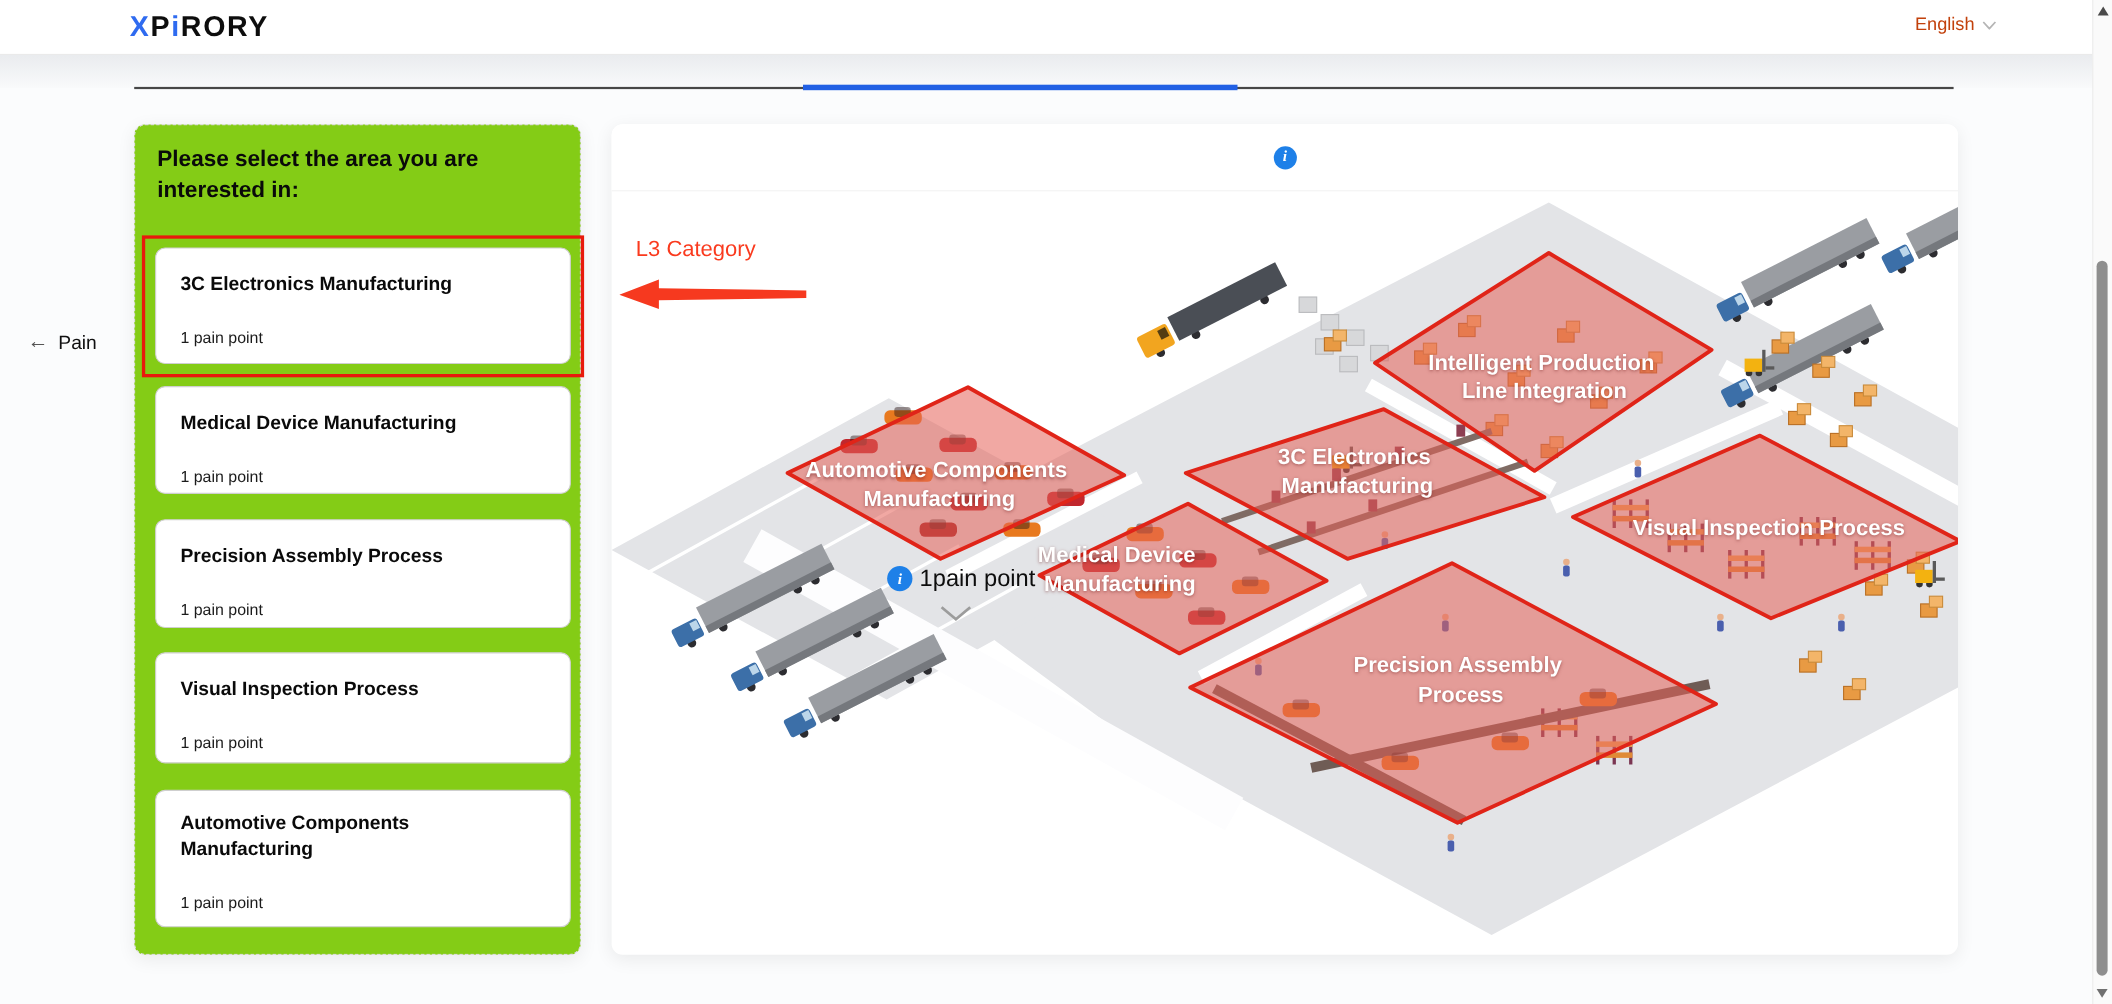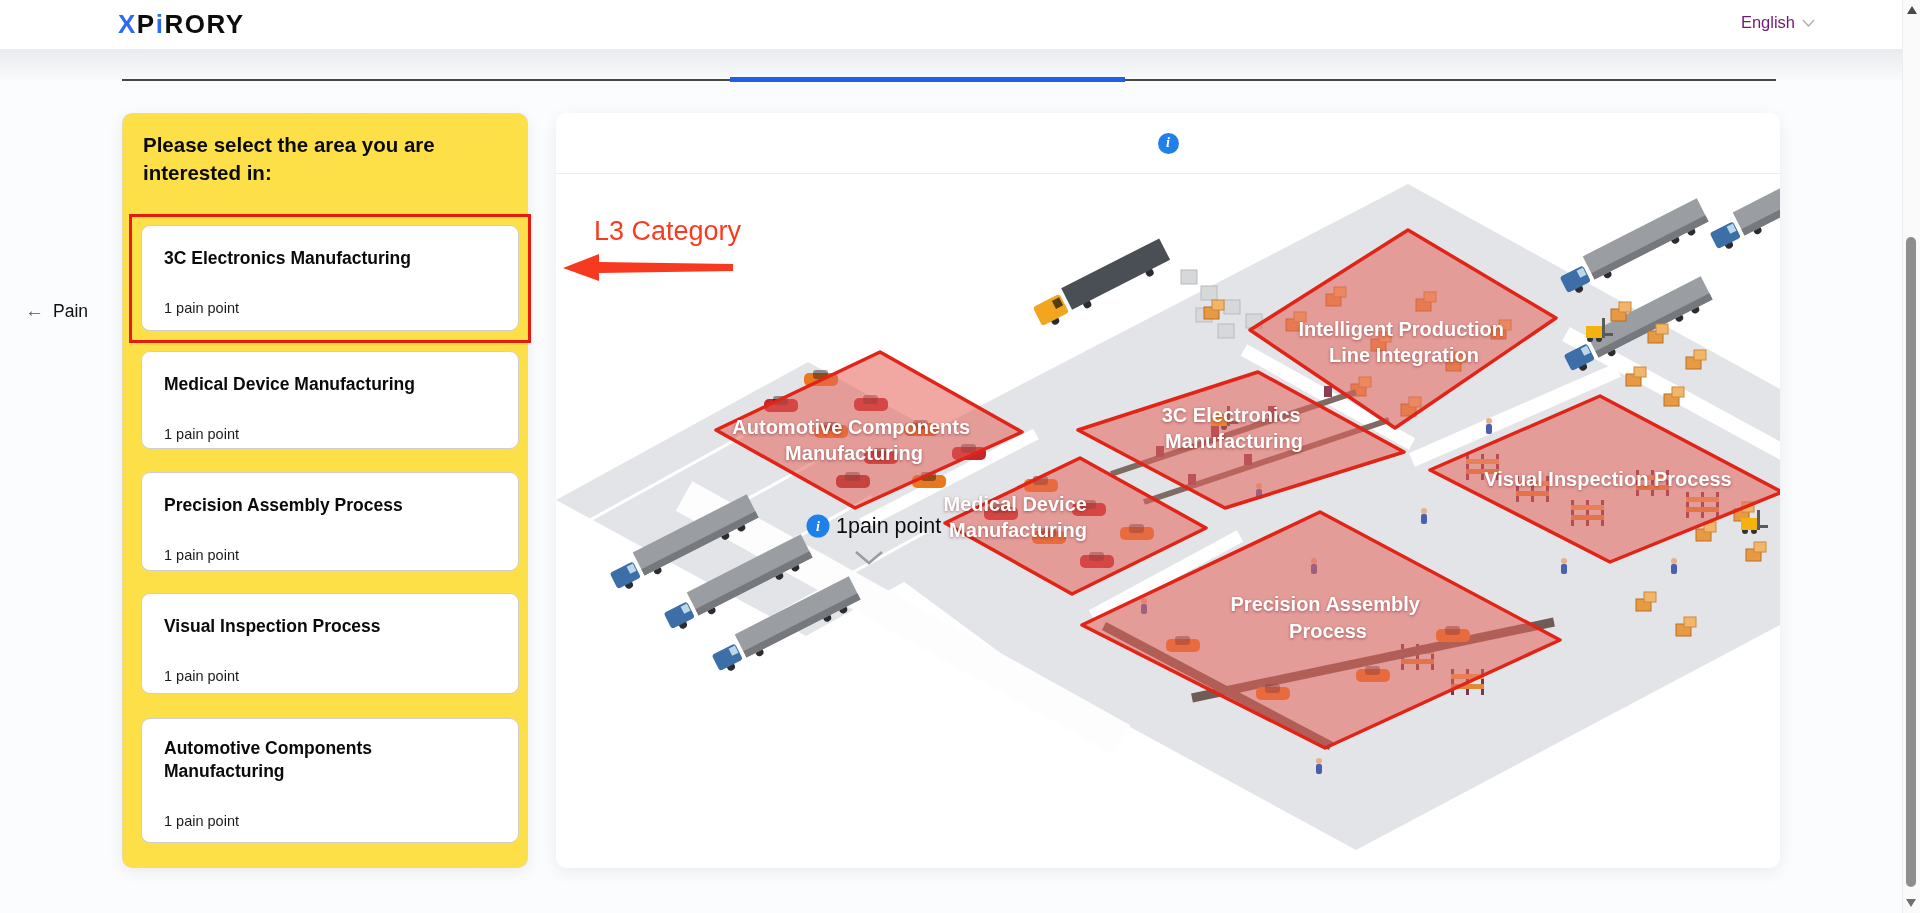--- a/index.html
+++ b/index.html
@@ -4,30 +4,30 @@
 <style>
   html,body{margin:0;padding:0;}
   body{
     width:1920px;height:913px;overflow:hidden;position:relative;
     background:#fbfcfd;font-family:"Liberation Sans",sans-serif;color:#111;
   }
   
   .header{position:absolute;top:0;left:0;width:1903px;height:49px;background:#fff;border-bottom:1px solid #eaeaea;z-index:6;}
   .logo{position:absolute;left:118px;top:9px;font-size:26px;font-weight:800;letter-spacing:1.5px;color:#0d0d0d;cursor:pointer;}
   .logo .blue{color:#2f6bf0;}
-  .lang{position:absolute;right:88px;top:13px;display:flex;align-items:center;gap:7px;color:#701a75;font-size:16.5px;cursor:pointer;text-align:right;}
+  .lang{position:absolute;right:88px;top:13px;display:flex;align-items:center;gap:7px;color:#c2410c;font-size:16.5px;cursor:pointer;text-align:right;}
   .lang svg{display:block;}
   .topstrip{position:absolute;top:49px;left:0;width:1903px;height:31px;background:linear-gradient(#e9ebee,#f9fafb);}
   .rule{position:absolute;top:79px;left:122px;width:1654px;height:2px;background:#474747;z-index:2;}
   .rule-blue{position:absolute;top:77px;left:730px;width:395px;height:5px;background:#2160e4;z-index:3;}
   
   .back{position:absolute;left:25px;top:300px;font-size:17.5px;color:#101010;display:flex;align-items:center;gap:9px;cursor:pointer;z-index:4;}
   .back .arr{color:#555;font-size:19px;}
   
-  .sidebar{position:absolute;left:122px;top:113px;width:406px;height:755px;background:#fde047;border:1px dashed #d8d8d8;
+  .sidebar{position:absolute;left:122px;top:113px;width:406px;height:755px;background:#84cc16;border:1px dashed #d8d8d8;
     border-radius:10px;box-shadow:0 4px 16px rgba(0,0,0,.07);box-sizing:border-box;z-index:4;}
   .sidebar-title{margin:17px 20px 0;font-size:20.5px;font-weight:700;color:#0a0a0a;line-height:1.35;}
   .card{position:absolute;left:18px;width:378px;background:#fff;border:1px solid #cfcfcf;border-radius:9px;
     box-sizing:border-box;padding:21px 22px 0;cursor:pointer;}
   .card h3{margin:0;font-size:17.5px;font-weight:700;color:#0a0a0a;line-height:1.3;}
   .card .meta{margin-top:30px;font-size:14.5px;color:#1b1b1b;}
   .c1{top:111px;height:106px;}
   .c2{top:237px;height:98px;}
   .c3{top:358px;height:99px;}
   .c4{top:479px;height:101px;}
@@ -39,21 +39,21 @@
   .banner{height:60px;border-bottom:1px solid #ececec;display:flex;align-items:center;justify-content:center;gap:10px;
     font-size:17.5px;color:#141414;border-radius:10px 10px 0 0;background:#fff;}
   .iicon{width:21px;height:21px;border-radius:50%;background:#1e80e8;color:#fff;font-weight:700;font-size:14px;
     display:flex;align-items:center;justify-content:center;font-family:"Liberation Serif",serif;font-style:italic;flex:0 0 auto;}
   .illus{position:absolute;top:61px;left:0;width:1224px;height:694px;border-radius:0 0 10px 10px;overflow:hidden;}
   .zone{fill:rgba(229,97,88,0.55);stroke:#e02418;stroke-width:3.5;stroke-linejoin:round;cursor:pointer;}
   .zlabel{fill:#ffffff;font-weight:700;font-size:20px;text-anchor:middle;text-shadow:0 1px 3px rgba(110,30,30,.55);
     font-family:"Liberation Sans",sans-serif;pointer-events:none;}
   .tt-text{fill:#0d0d0d;font-size:21.5px;font-family:"Liberation Sans",sans-serif;}
   
-  .l3{position:absolute;left:578px;top:216px;color:#fa3a1e;font-size:27px;font-weight:500;z-index:7;margin-left:16px;}
+  .l3{position:absolute;left:578px;top:216px;color:#fa3a1e;font-size:20px;font-weight:500;z-index:7;}
   .l3arrow{position:absolute;left:563px;top:251px;z-index:7;}
   
   .sb{position:absolute;right:0;top:0;width:17px;height:913px;background:#fafafa;border-left:1px solid #ececec;z-index:10;}
   .sb-up{width:0;height:0;border-left:5px solid transparent;border-right:5px solid transparent;border-bottom:8px solid #4a4a4a;margin:6px auto 0;cursor:pointer;}
   .sb-thumb{position:absolute;top:237px;left:3px;width:10px;height:650px;background:#8e8e8e;border-radius:5px;cursor:pointer;}
   .sb-down{position:absolute;bottom:6px;left:3px;width:0;height:0;border-left:5px solid transparent;border-right:5px solid transparent;border-top:8px solid #707070;cursor:pointer;}
 </style>
 </head>
 <body>
 

